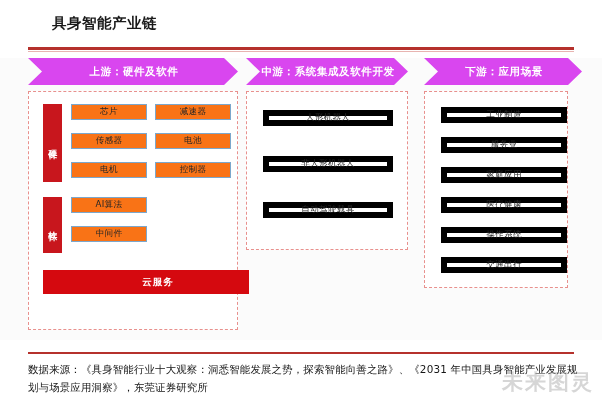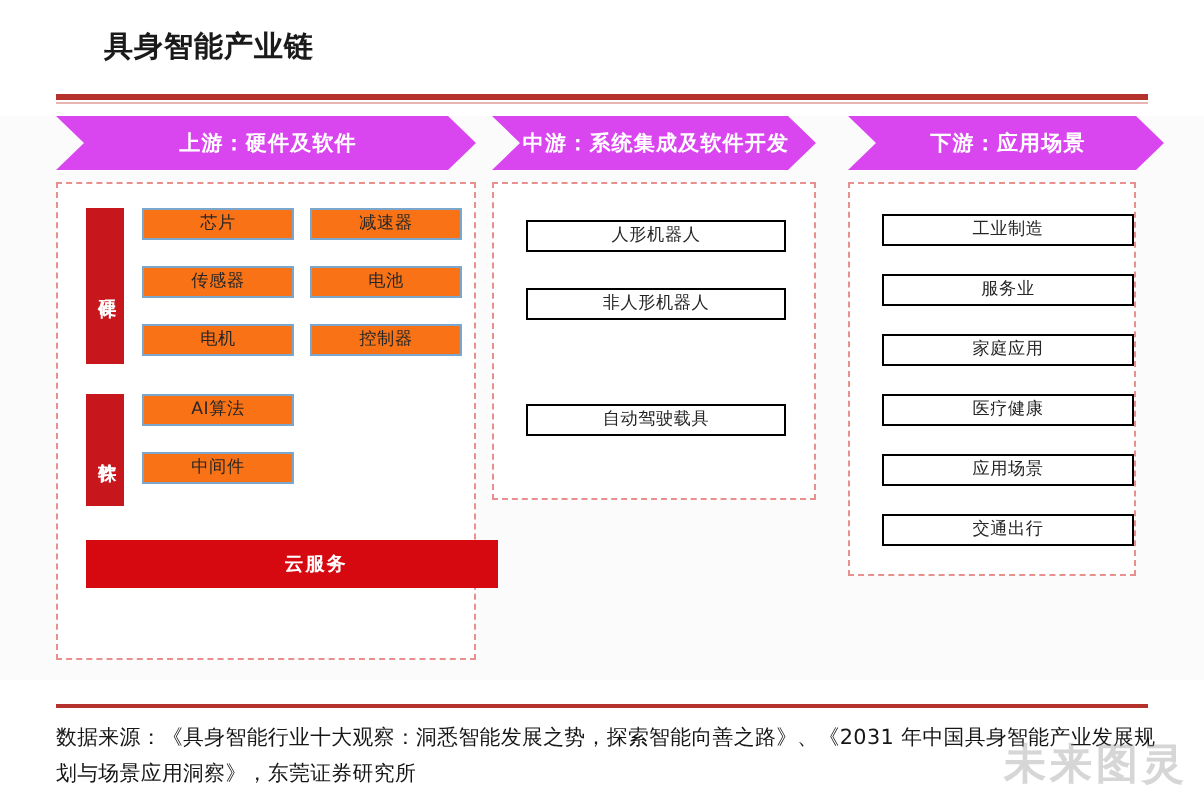--- a/index.html
+++ b/index.html
@@ -165,21 +165,21 @@
     display: flex;
     align-items: center;
     justify-content: center;
     padding-left: 24px;
   }
 
   
   .sbox {
     position: absolute;
     box-sizing: border-box;
-    border: 1px solid #000000;
+    border: 6px solid #000000;
     background: #ffffff;
     color: #262626;
     font-size: 8.6px;
     display: flex;
     align-items: center;
     justify-content: center;
     white-space: nowrap;
     letter-spacing: 0.3px;
   }
   .mid-list .sbox  { left: 16px; width: 130px; height: 16px; }
@@ -255,34 +255,34 @@
 
         <div class="cloudbar">云服务</div>
       </div>
     </div>
 
     <div class="col col-mid">
       <div class="chev">中游：系统集成及软件开发</div>
 
       <div class="panel panel-mid mid-list">
         <div class="sbox" style="top:18px;">人形机器人</div>
-        <div class="sbox" style="top:52px;">非人形机器人</div>
+        <div class="sbox" style="top:64px;">非人形机器人</div>
         <div class="sbox" style="top:110px;">自动驾驶载具</div>
       </div>
     </div>
 
     <div class="col col-down">
       <div class="chev">下游：应用场景</div>
 
       <div class="panel panel-down down-list">
         <div class="sbox" style="top:15px;">工业制造</div>
         <div class="sbox" style="top:45px;">服务业</div>
         <div class="sbox" style="top:75px;">家庭应用</div>
         <div class="sbox" style="top:105px;">医疗健康</div>
-        <div class="sbox" style="top:135px;">应用场景</div>
+        <div class="sbox" style="top:135px;">操作系统</div>
         <div class="sbox" style="top:165px;">交通出行</div>
       </div>
     </div>
 
   </div>
 
   <div class="footer-rule"></div>
   <div class="footer">数据来源：《具身智能行业十大观察：洞悉智能发展之势，探索智能向善之路》、《2031 年中国具身智能产业发展规划与场景应用洞察》，东莞证券研究所</div>
 
   <div class="watermark">未来图灵</div>

